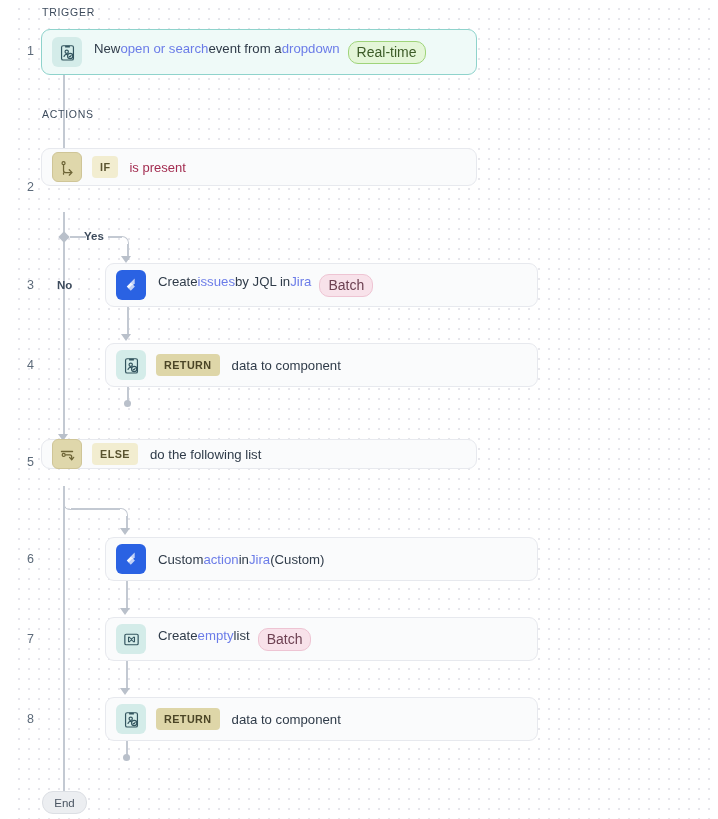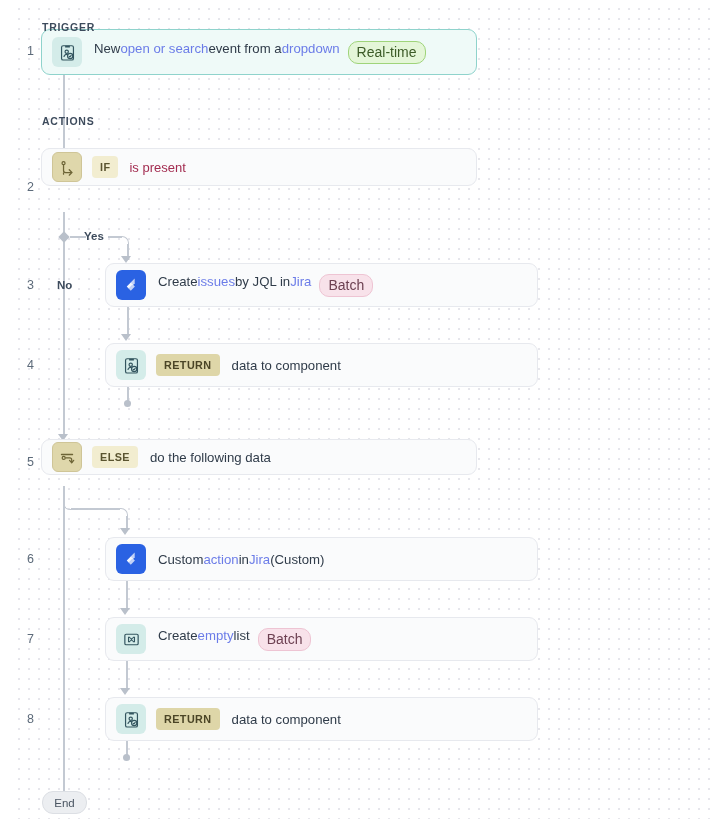--- a/index.html
+++ b/index.html
@@ -29,25 +29,24 @@
     left: 0; top: 0;
     width: 10px; height: 819px;
     background: #ffffff;
     z-index: 6;
   }
 
   
   .section-label {
     position: absolute;
     font-size: 10.5px;
-    font-weight: bold;
+    font-weight: normal;
     letter-spacing: 0.07em;
     color: #3d4b5c;
     z-index: 5;
-    margin-top: 15px;
   }
 
   
   .step-num {
     position: absolute;
     width: 34px;
     text-align: right;
     font-size: 12.5px;
     color: #5d6b7a;
     z-index: 5;
@@ -243,21 +242,21 @@
   }
 </style>
 </head>
 <body>
 
 <div id="canvas"></div>
 <div class="left-gutter"></div>
 
 <div class="section-label" style="left:42px; top:6px;">TRIGGER</div>
 
-<div class="section-label" style="left:42px; top:100px;text-align:right;">ACTIONS</div>
+<div class="section-label" style="left:42px; top:108px;text-align:right;">ACTIONS</div>
 
 <div class="line-v" style="left:63px; top:74px; height:82px;"></div>
 <div class="arrow-down" style="left:58px; top:154px;"></div>
 
 <div class="line-v" style="left:63px; top:212px; height:224px;"></div>
 <div class="arrow-down" style="left:58px; top:434px;"></div>
 
 <div class="diamond-node" style="left:60px; top:233px;"></div>
 <div class="line-h" style="left:70px; top:236px; width:16px;"></div>
 <div class="branch-label" style="left:84px; top:230px;">Yes</div>
@@ -377,32 +376,32 @@
       <circle cx="15.4" cy="16.4" r="3.3" fill="#d4ece9"></circle>
       <path d="M13.9 16.5l1.1 1.1 2-2.2"></path>
     </svg>
   </div>
   <div class="kw-badge">RETURN</div>
   <div class="card-text">
     <span class="tk-plain">data to component</span>
   </div>
 </div>
 
-<div class="card" style="left:41px; top:439px; width:436px; height:36px;">
+<div class="card" style="left:41px; top:439px; width:436px; height:30px;">
   <div class="icon-box icon-khaki">
     <svg width="19" height="19" viewBox="0 0 24 24" fill="none" stroke="#6d6436" stroke-width="1.6">
       <path d="M4.4 8.2h14" stroke-linecap="round"></path>
       <circle cx="7.2" cy="12.6" r="1.9"></circle>
       <path d="M9.3 12.6h5.6a2.4 2.4 0 0 1 2.4 2.4v3.6"></path>
       <path d="M14.6 15.6l2.7 3 2.5-3" stroke-linecap="round"></path>
     </svg>
   </div>
   <div class="kw-badge soft">ELSE</div>
   <div class="card-text">
-    <span class="tk-plain">do the following data</span>
+    <span class="tk-plain">do the following list</span>
   </div>
 </div>
 
 <div class="card" style="left:105px; top:537px; width:433px; height:44px;">
   <div class="icon-box icon-jira">
     <svg width="19" height="19" viewBox="0 0 24 24">
       <path d="M6 13.4l5.1-5.2 2.6 2.6-5.1 5.2z" fill="#ffffff" opacity="0.95"></path>
       <path d="M10.9 8.3l5.1-5.2v6.2l-2.5 2.6z" fill="#ffffff" opacity="0.72"></path>
       <path d="M8.6 16l5.1-5.2 2.6 2.6-5.2 5.2z" fill="#ffffff" opacity="0.72"></path>
     </svg>

